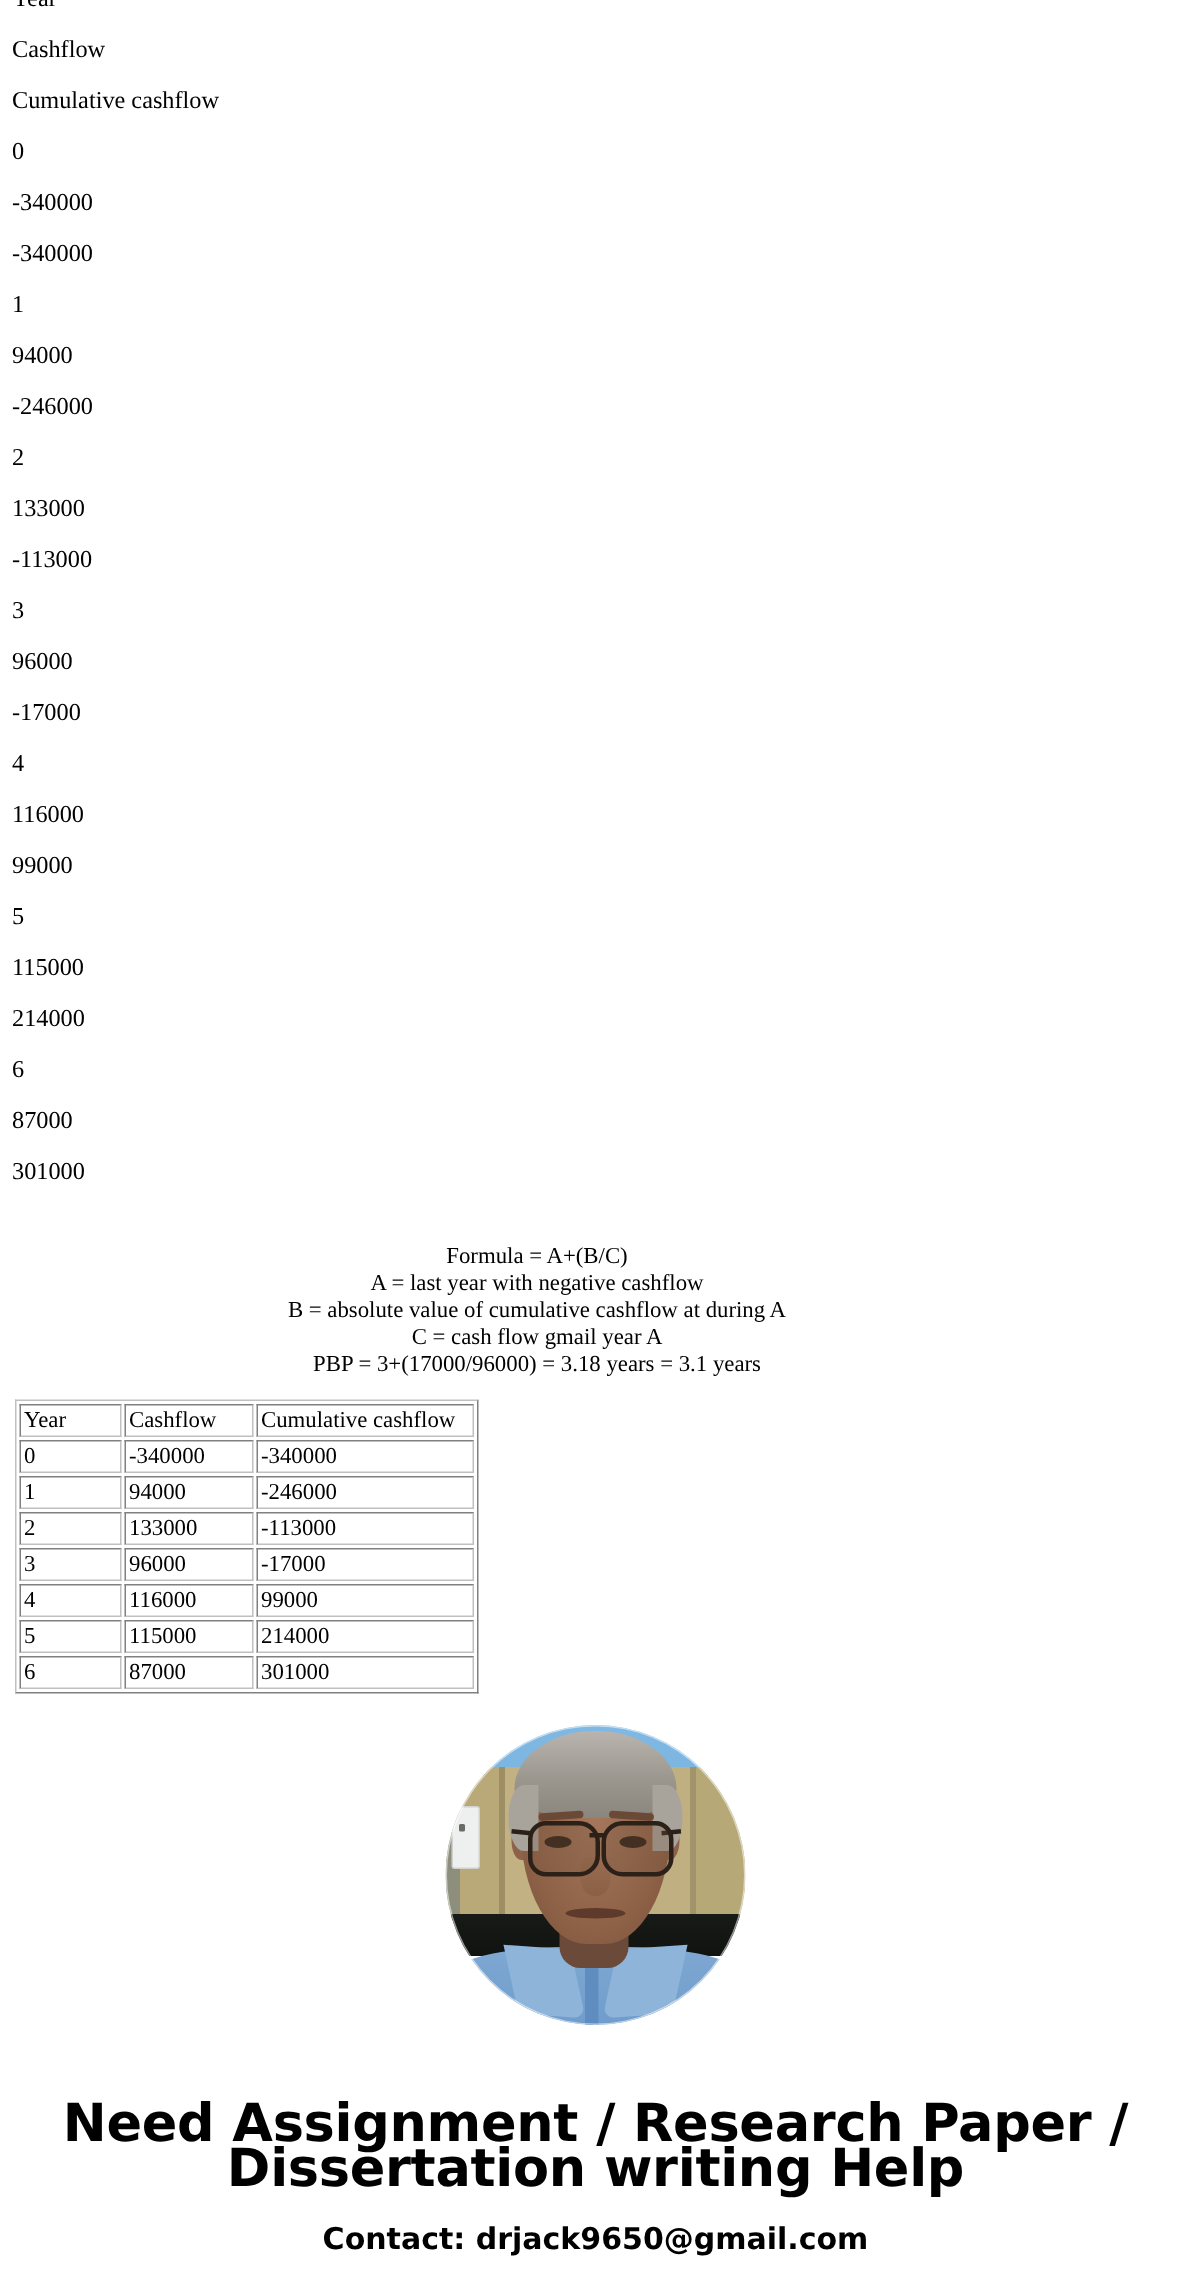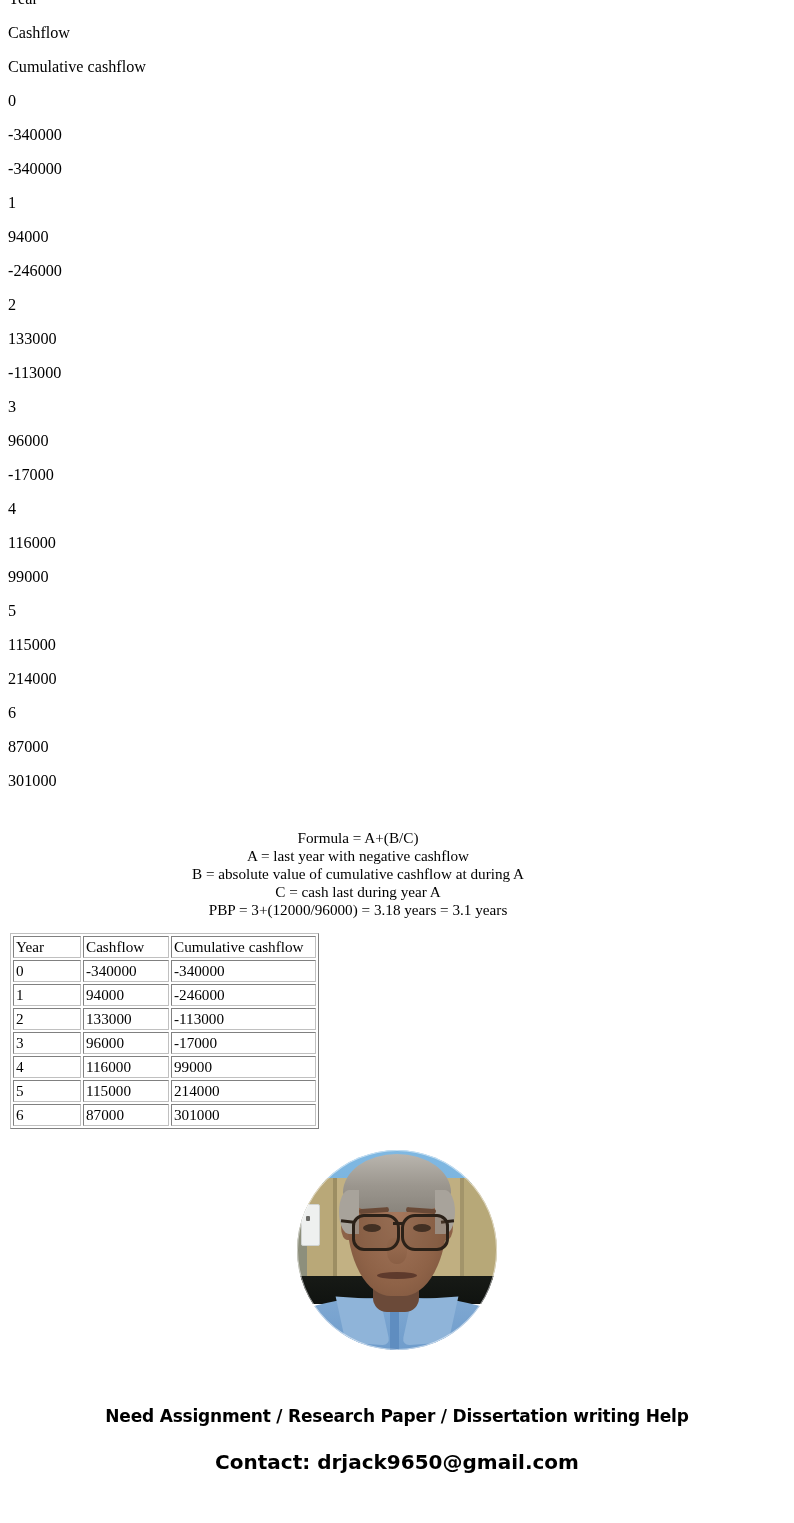--- a/index.html
+++ b/index.html
@@ -263,21 +263,21 @@
     position: absolute;
     left: 0;
     top: 1401px;
     width: 794px;
     text-align: center;
     font-family: "DejaVu Sans", "Liberation Sans", sans-serif;
     font-weight: bold;
     color: #000000;
   }
   #promo .promo-line1 {
-    font-size: 17px;
+    font-size: 35px;
     line-height: 30px;
     letter-spacing: -0.2px;
   }
   #promo .promo-line2 {
     font-size: 20px;
     line-height: 30px;
     margin-top: 16px;
   }
 </style>
 </head>
@@ -307,22 +307,22 @@
   <p>214000</p>
   <p>6</p>
   <p>87000</p>
   <p>301000</p>
 </div>
 
 <div id="formula-block">
   <div>Formula = A+(B/C)</div>
   <div>A = last year with negative cashflow</div>
   <div>B = absolute value of cumulative cashflow at during A</div>
-  <div>C = cash last during year A</div>
-  <div>PBP = 3+(12000/96000) = 3.18 years = 3.1 years</div>
+  <div>C = cash flow gmail year A</div>
+  <div>PBP = 3+(17000/96000) = 3.18 years = 3.1 years</div>
 </div>
 
 <table id="cashflow-table">
   <tbody>
     <tr>
       <td class="col-year">Year</td>
       <td class="col-cf">Cashflow</td>
       <td class="col-cum">Cumulative cashflow</td>
     </tr>
     <tr>

